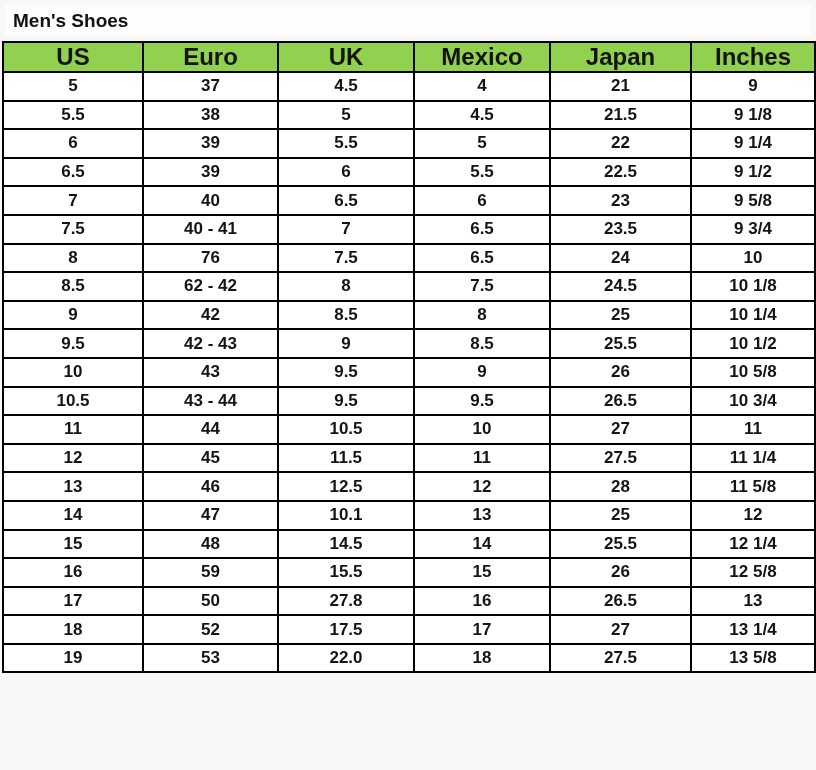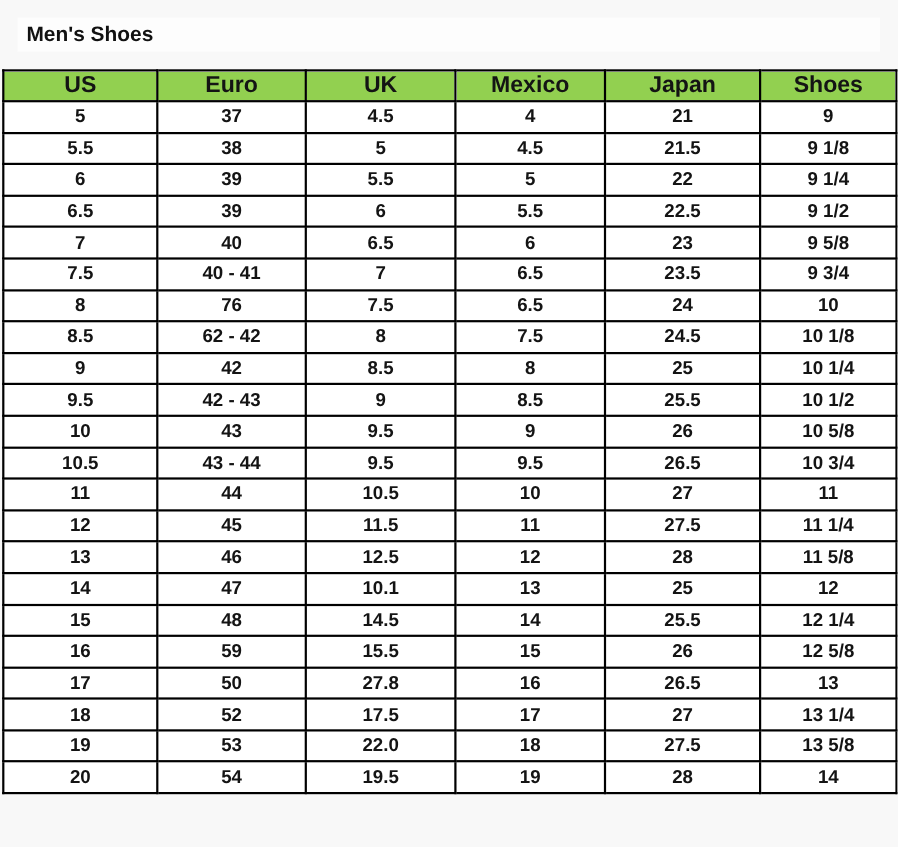--- a/index.html
+++ b/index.html
@@ -7,21 +7,21 @@
     padding: 0;
   }
   body {
     width: 816px;
     height: 770px;
     background: var(--page-bg, #fafafa);
     font-family: "Liberation Sans", sans-serif;
     overflow: hidden;
   }
   .page-title {
-    margin: 16px;
+    margin: 5px;
     padding: 5px 0 4px 8px;
     font-size: 19px;
     line-height: 22px;
     font-weight: bold;
     color: #111;
     background: #fdfdfd;
   }
   table.size-table {
     border-collapse: collapse;
     table-layout: fixed;
@@ -36,21 +36,21 @@
     font-weight: bold;
     font-size: 17px;
     color: var(--text-color, #111);
     padding: 0;
     overflow: hidden;
     white-space: nowrap;
   }
   table.size-table th {
     background: var(--header-bg, #92d050);
     height: 26px;
-    font-size: 21px;
+    font-size: 24px;
   }
   table.size-table td {
     background: var(--cell-bg, #fff);
     height: 26.6px;
   }
 </style>
 </head>
 <body style="--header-bg: #92d050; --cell-bg: #ffffff; --page-bg: #f8f8f8; --border-color: #000000; --text-color: #141414;">
 
 <div class="page">
@@ -65,21 +65,21 @@
       <col style="width:141px">
       <col style="width:124px">
     </colgroup>
     <thead>
       <tr>
           <th>US</th>
           <th>Euro</th>
           <th>UK</th>
           <th>Mexico</th>
           <th>Japan</th>
-          <th>Shoes</th>
+          <th>Inches</th>
         </tr>
     </thead>
     <tbody>
         <tr>
           <td>5</td>
           <td>37</td>
           <td>4.5</td>
           <td>4</td>
           <td>21</td>
           <td>9</td>
@@ -237,23 +237,15 @@
           <td>13 1/4</td>
         </tr>
         <tr>
           <td>19</td>
           <td>53</td>
           <td>22.0</td>
           <td>18</td>
           <td>27.5</td>
           <td>13 5/8</td>
         </tr>
-        <tr>
-          <td>20</td>
-          <td>54</td>
-          <td>19.5</td>
-          <td>19</td>
-          <td>28</td>
-          <td>14</td>
-        </tr>
       </tbody>
   </table>
 </div>
 
 </body></html>

